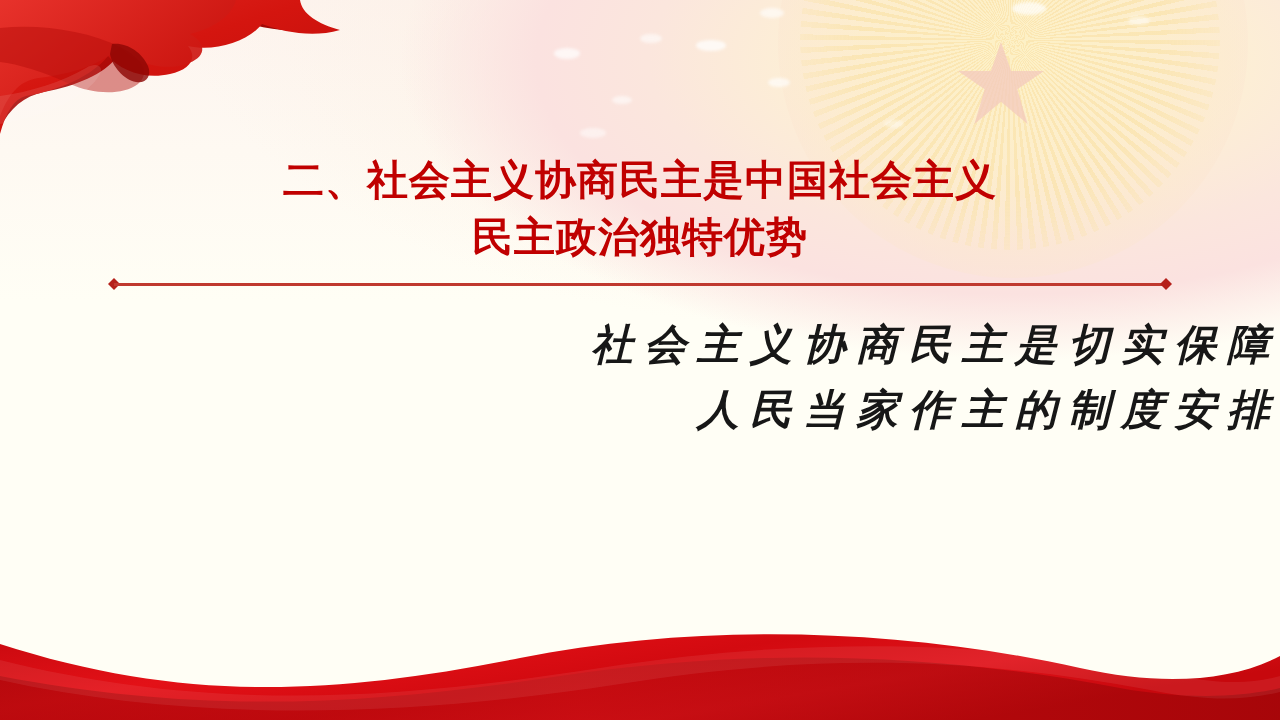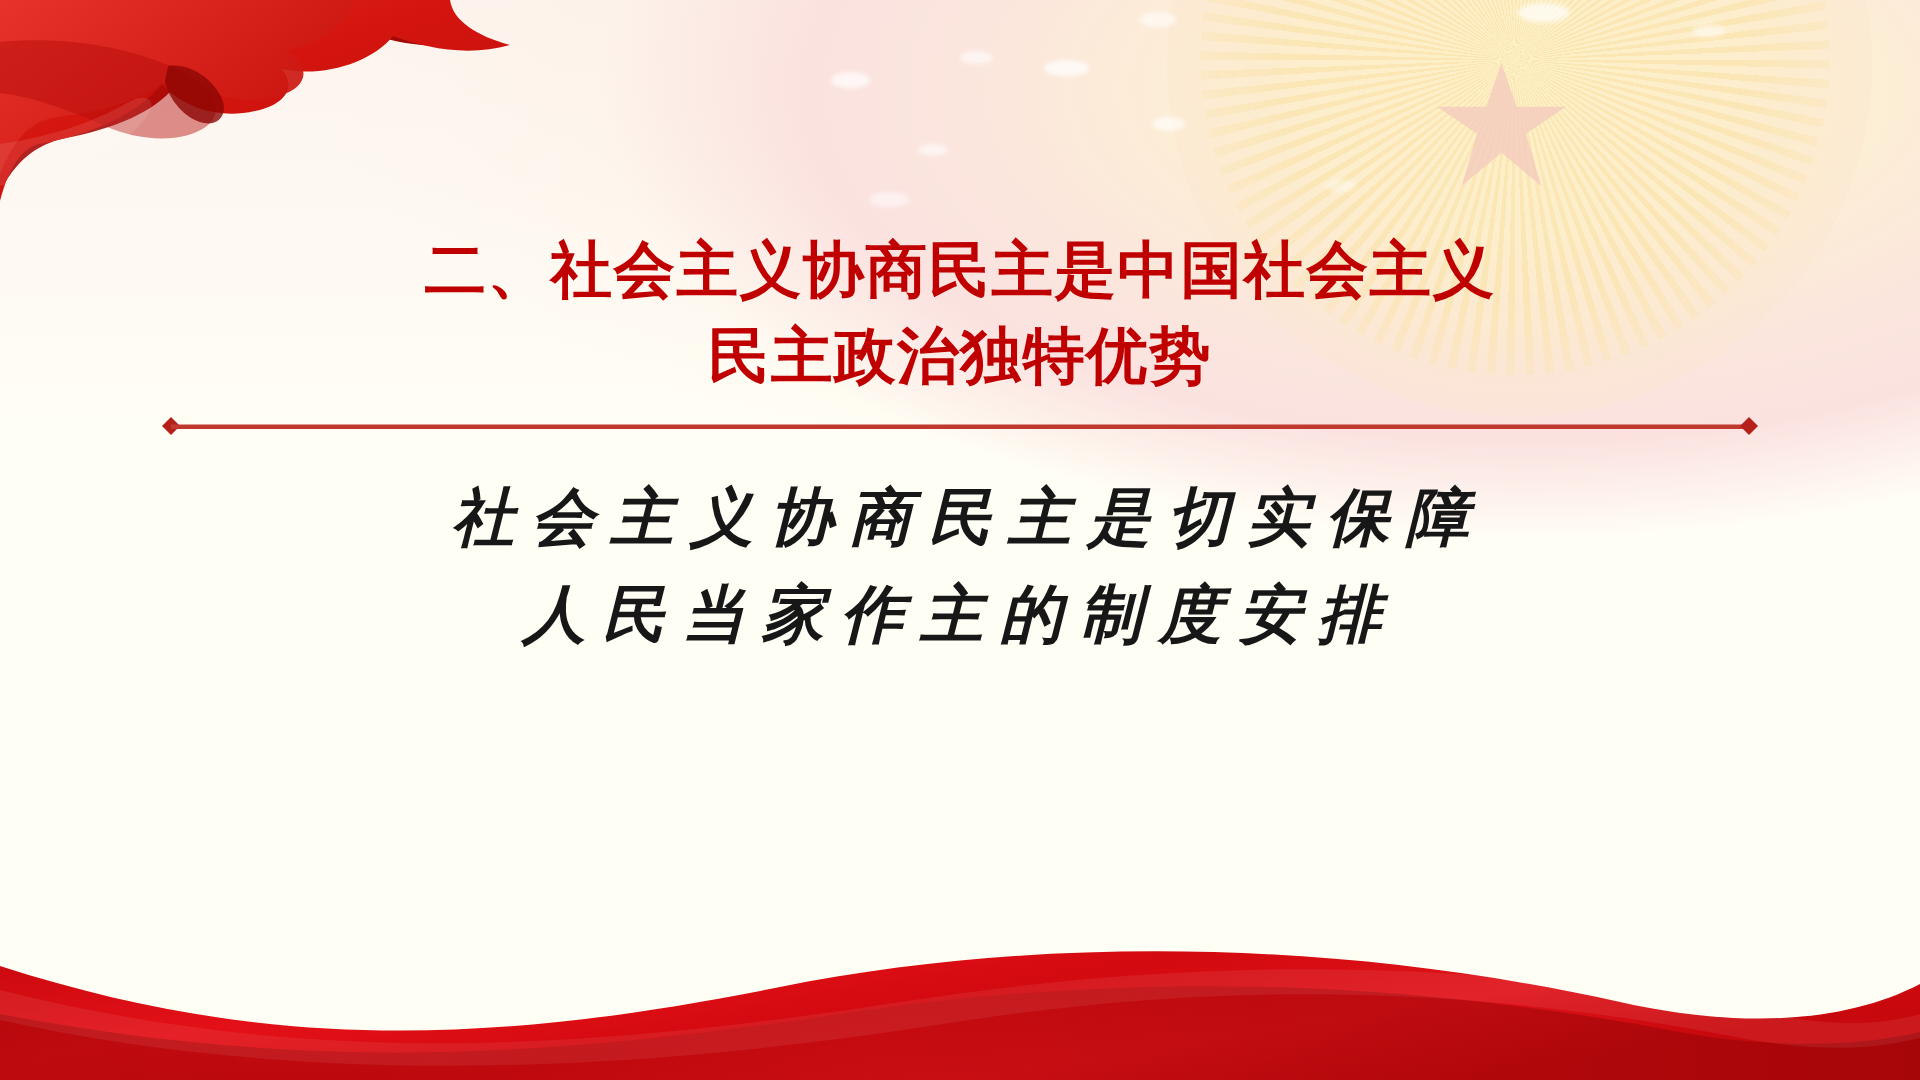--- a/index.html
+++ b/index.html
@@ -102,21 +102,21 @@
   .divider .dot {
     position:absolute; top:0px; width:12px; height:12px;
     background:#b5201a;
     clip-path:polygon(50% 0,100% 50%,50% 100%,0 50%);
   }
   .divider .dot.left { left:0; }
   .divider .dot.right { right:0; }
 
   .subtitle {
     position:absolute; left:0; top:312px; width:1280px;
-    text-align:center;
+    text-align:right;
     color:#171717;
     font-family:"DejaVu Serif", serif;
     font-weight:600;
     font-size:42px;
     line-height:65px;
     letter-spacing:11px;
     text-indent:11px;
     font-style:italic;
     white-space:pre-line;
   }

